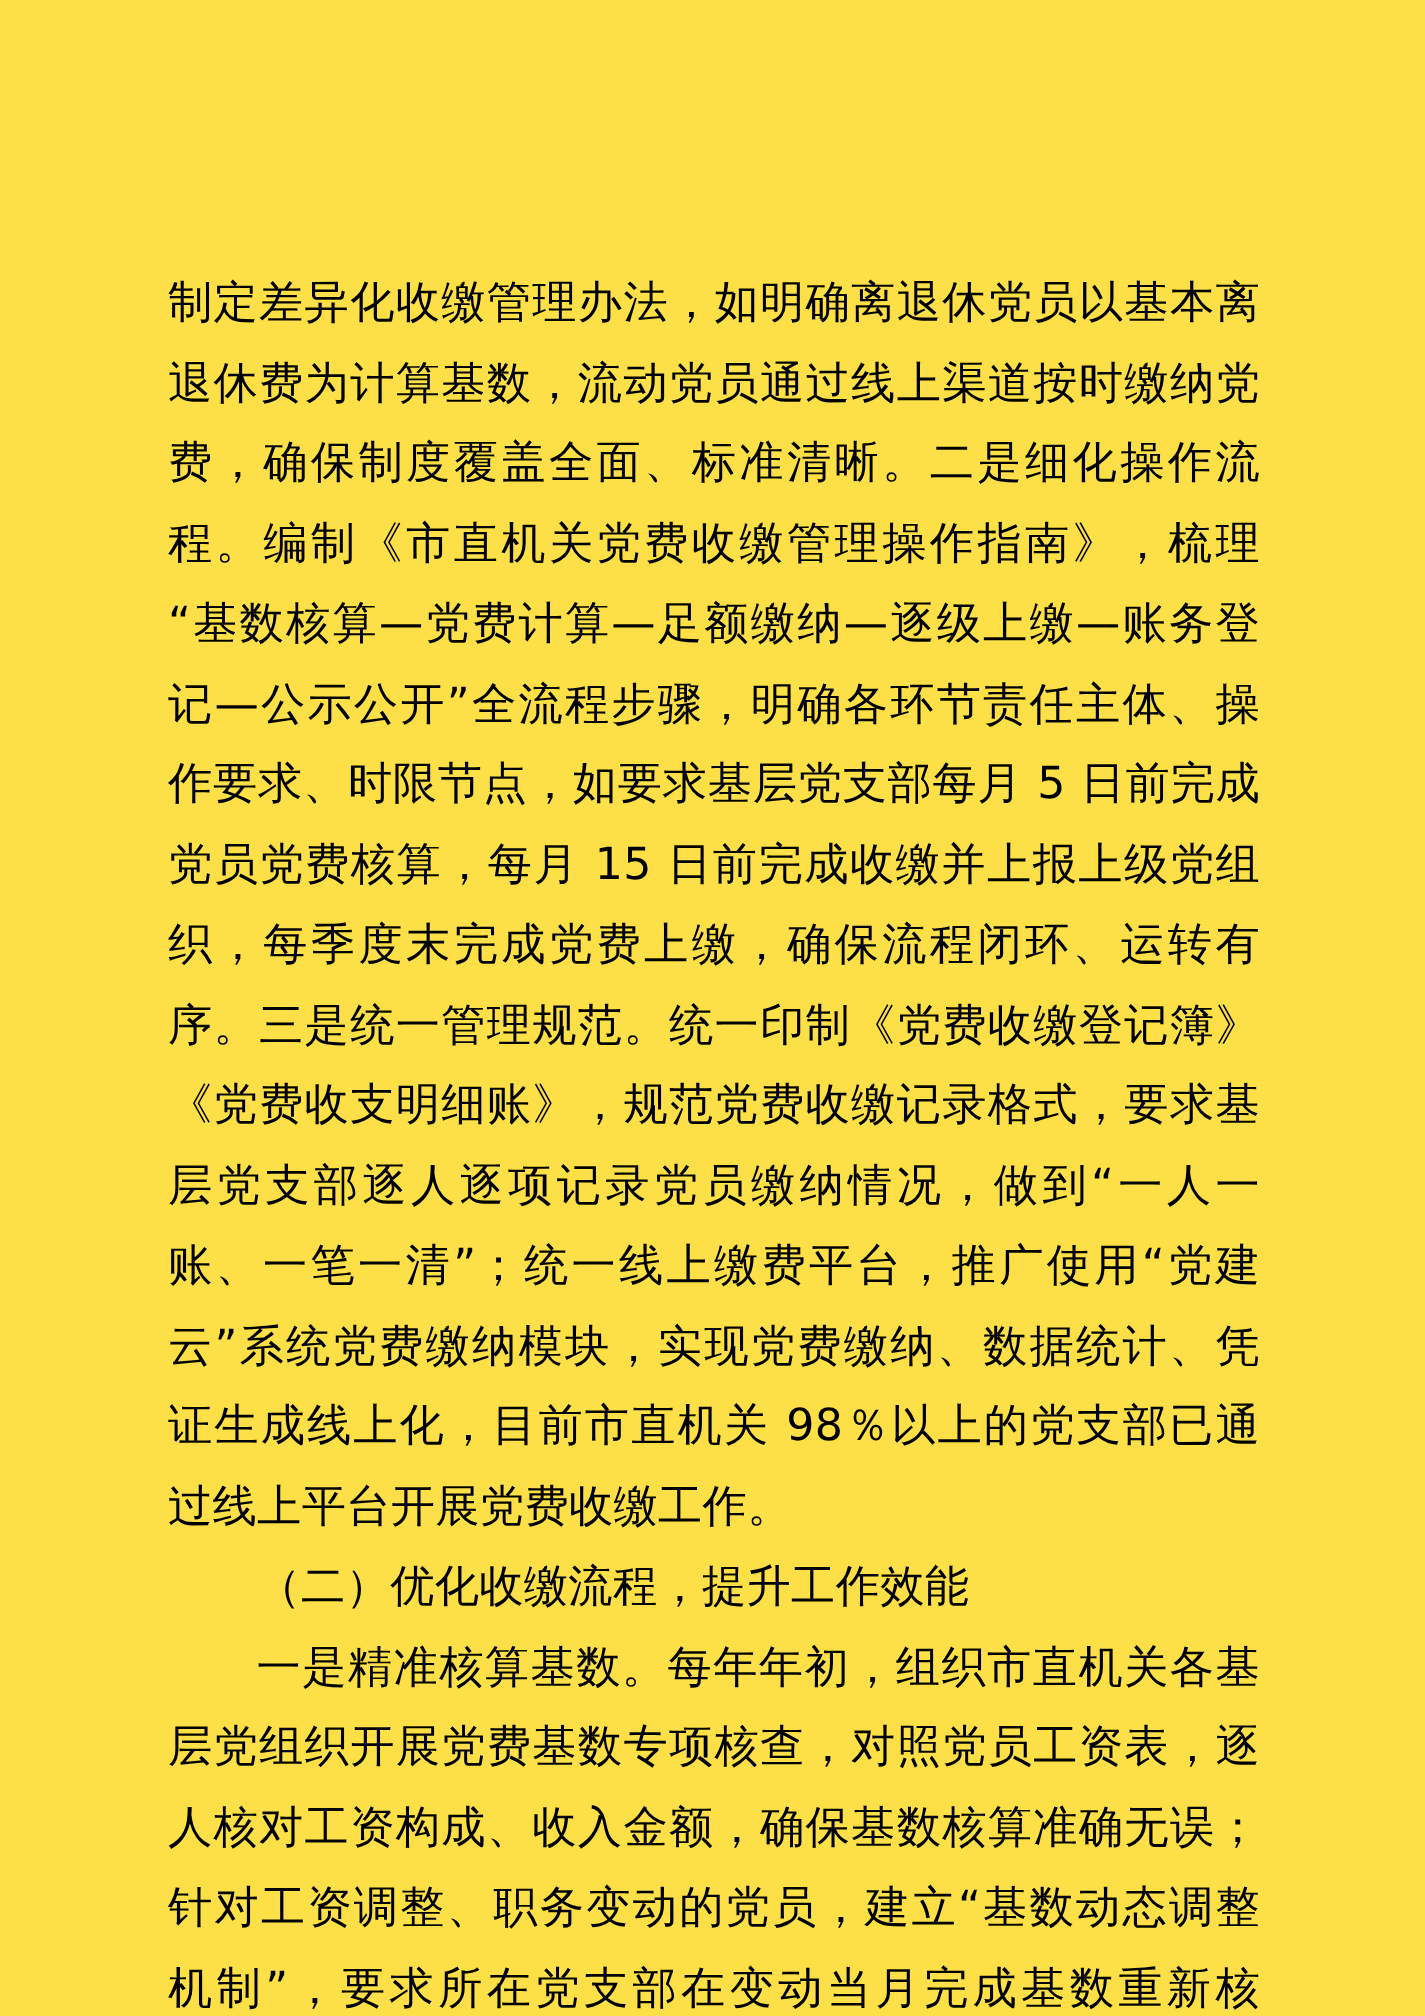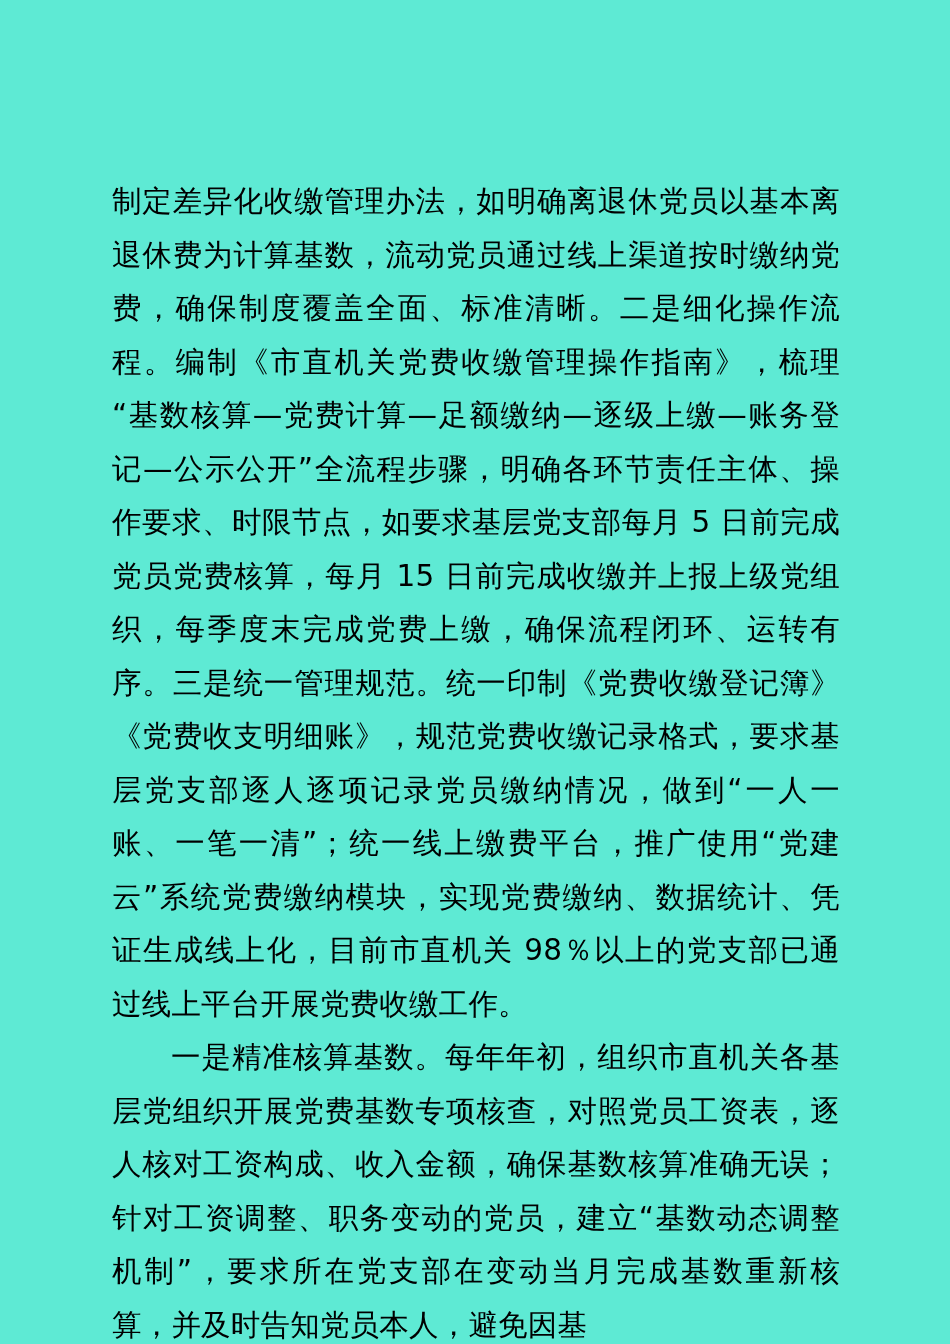--- a/index.html
+++ b/index.html
@@ -11,21 +11,21 @@
     width: 950px;
     height: 1344px;
     font-family: "DejaVu Sans", "Liberation Sans", sans-serif;
     color: #000000;
     overflow: hidden;
   }
   .page {
     position: relative;
     width: 950px;
     height: 1344px;
-    background: #5eead4;
+    background: #fde047;
     box-sizing: border-box;
     padding: 175px 110px 60px 112px;
   }
   .doc-body {
     font-size: 29.5px;
     line-height: 53.5px;
     letter-spacing: 0.2px;
     text-align: justify;
     text-justify: inter-character;
   }
@@ -40,15 +40,16 @@
   .para + .para {
     margin-top: 0px;
   }
 </style>
 </head>
 <body>
 
 <div class="page">
   <div class="doc-body">
     <p class="para">制定差异化收缴管理办法，如明确离退休党员以基本离退休费为计算基数，流动党员通过线上渠道按时缴纳党费，确保制度覆盖全面、标准清晰。二是细化操作流程。编制《市直机关党费收缴管理操作指南》，梳理“基数核算—党费计算—足额缴纳—逐级上缴—账务登记—公示公开”全流程步骤，明确各环节责任主体、操作要求、时限节点，如要求基层党支部每月 5 日前完成党员党费核算，每月 15 日前完成收缴并上报上级党组织，每季度末完成党费上缴，确保流程闭环、运转有序。三是统一管理规范。统一印制《党费收缴登记簿》《党费收支明细账》，规范党费收缴记录格式，要求基层党支部逐人逐项记录党员缴纳情况，做到“一人一账、一笔一清”；统一线上缴费平台，推广使用“党建云”系统党费缴纳模块，实现党费缴纳、数据统计、凭证生成线上化，目前市直机关 98％以上的党支部已通过线上平台开展党费收缴工作。</p>
+    <p class="para indent">（二）优化收缴流程，提升工作效能</p>
     <p class="para indent">一是精准核算基数。每年年初，组织市直机关各基层党组织开展党费基数专项核查，对照党员工资表，逐人核对工资构成、收入金额，确保基数核算准确无误；针对工资调整、职务变动的党员，建立“基数动态调整机制”，要求所在党支部在变动当月完成基数重新核算，并及时告知党员本人，避免因基</p>
   </div>
 </div>
 
 </body></html>

